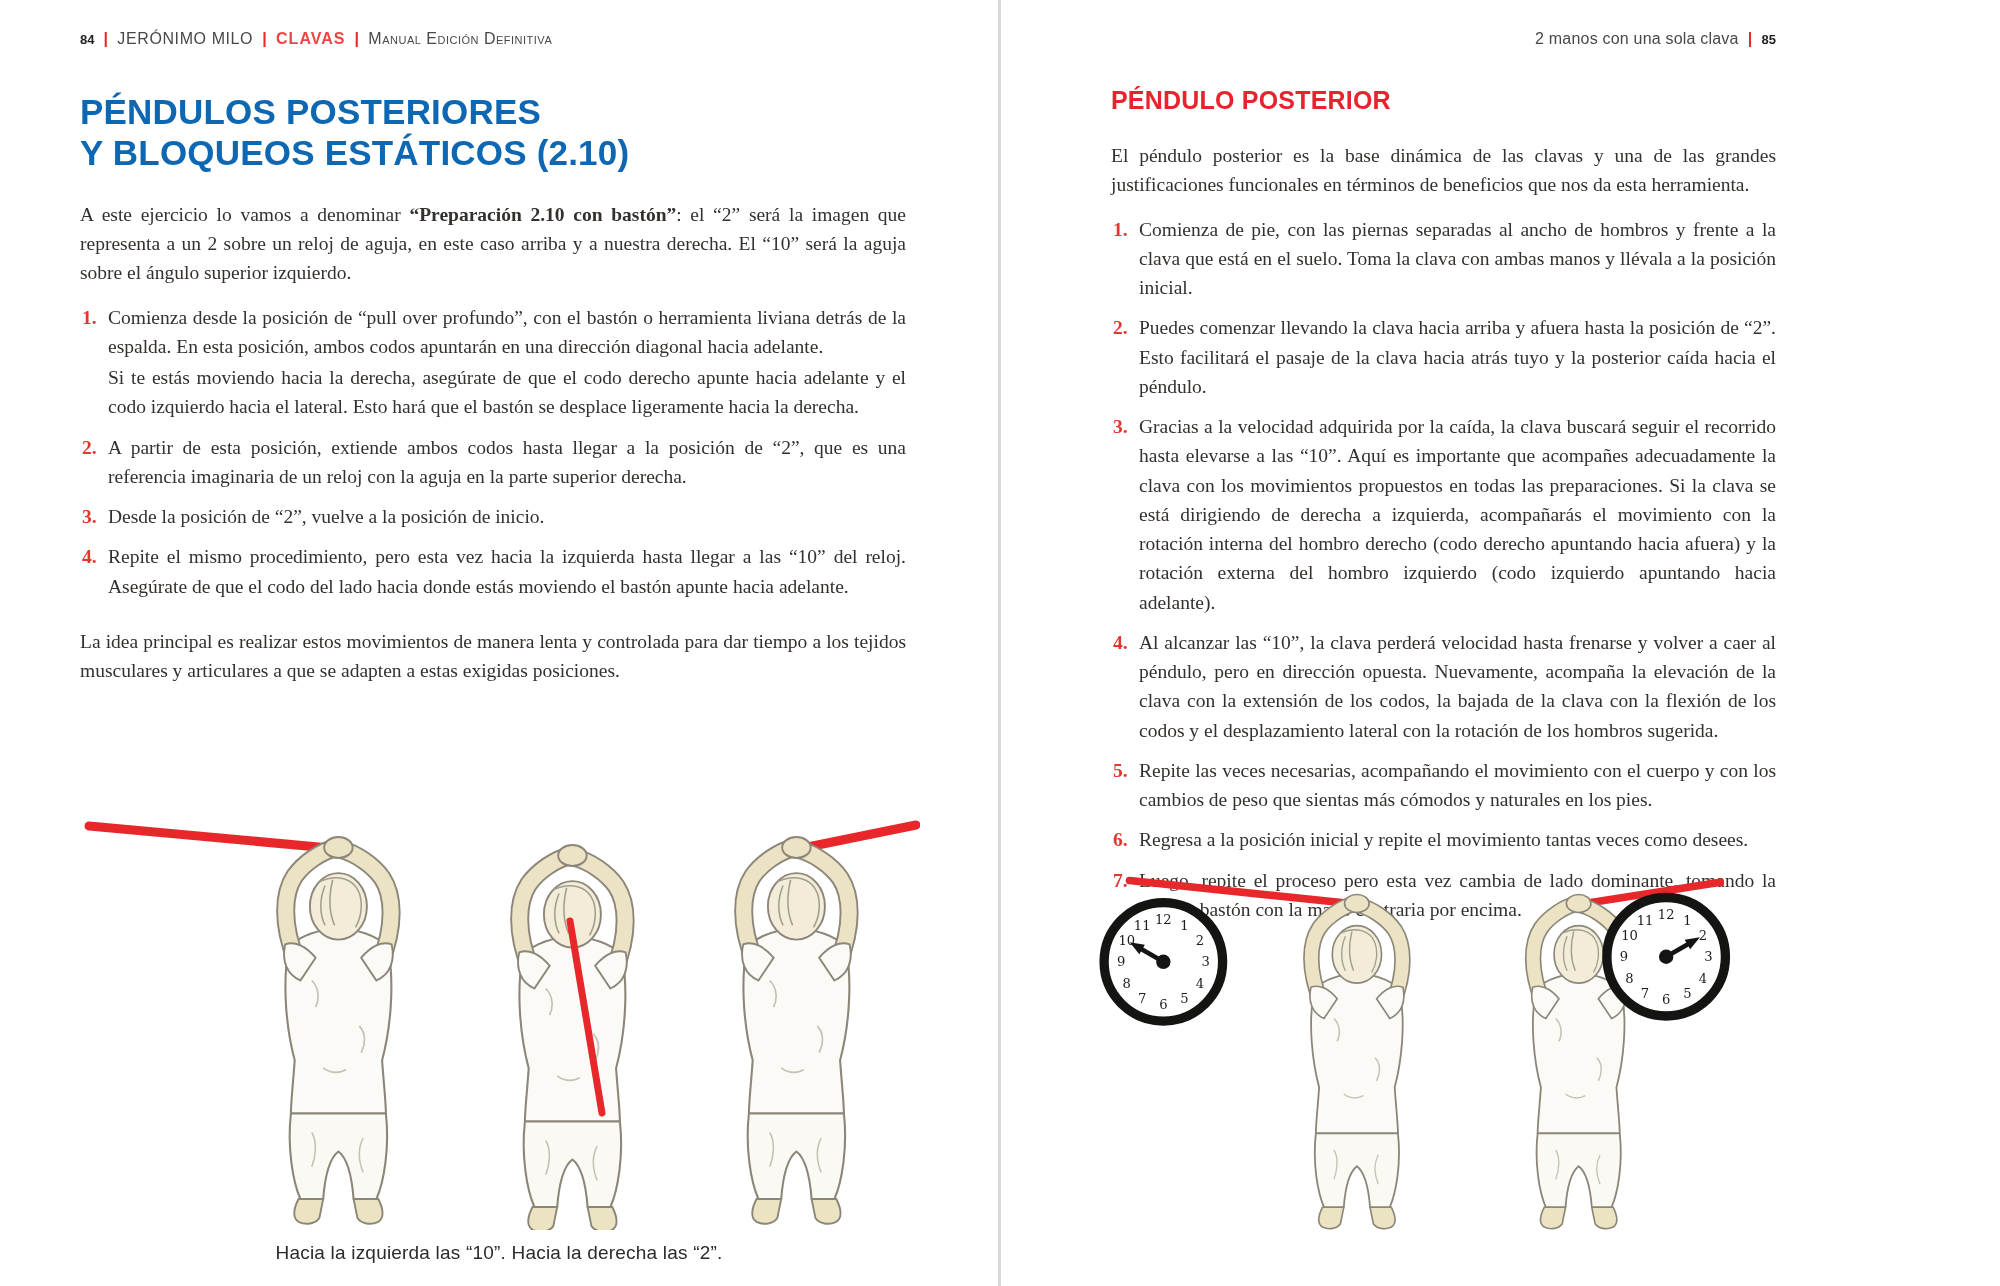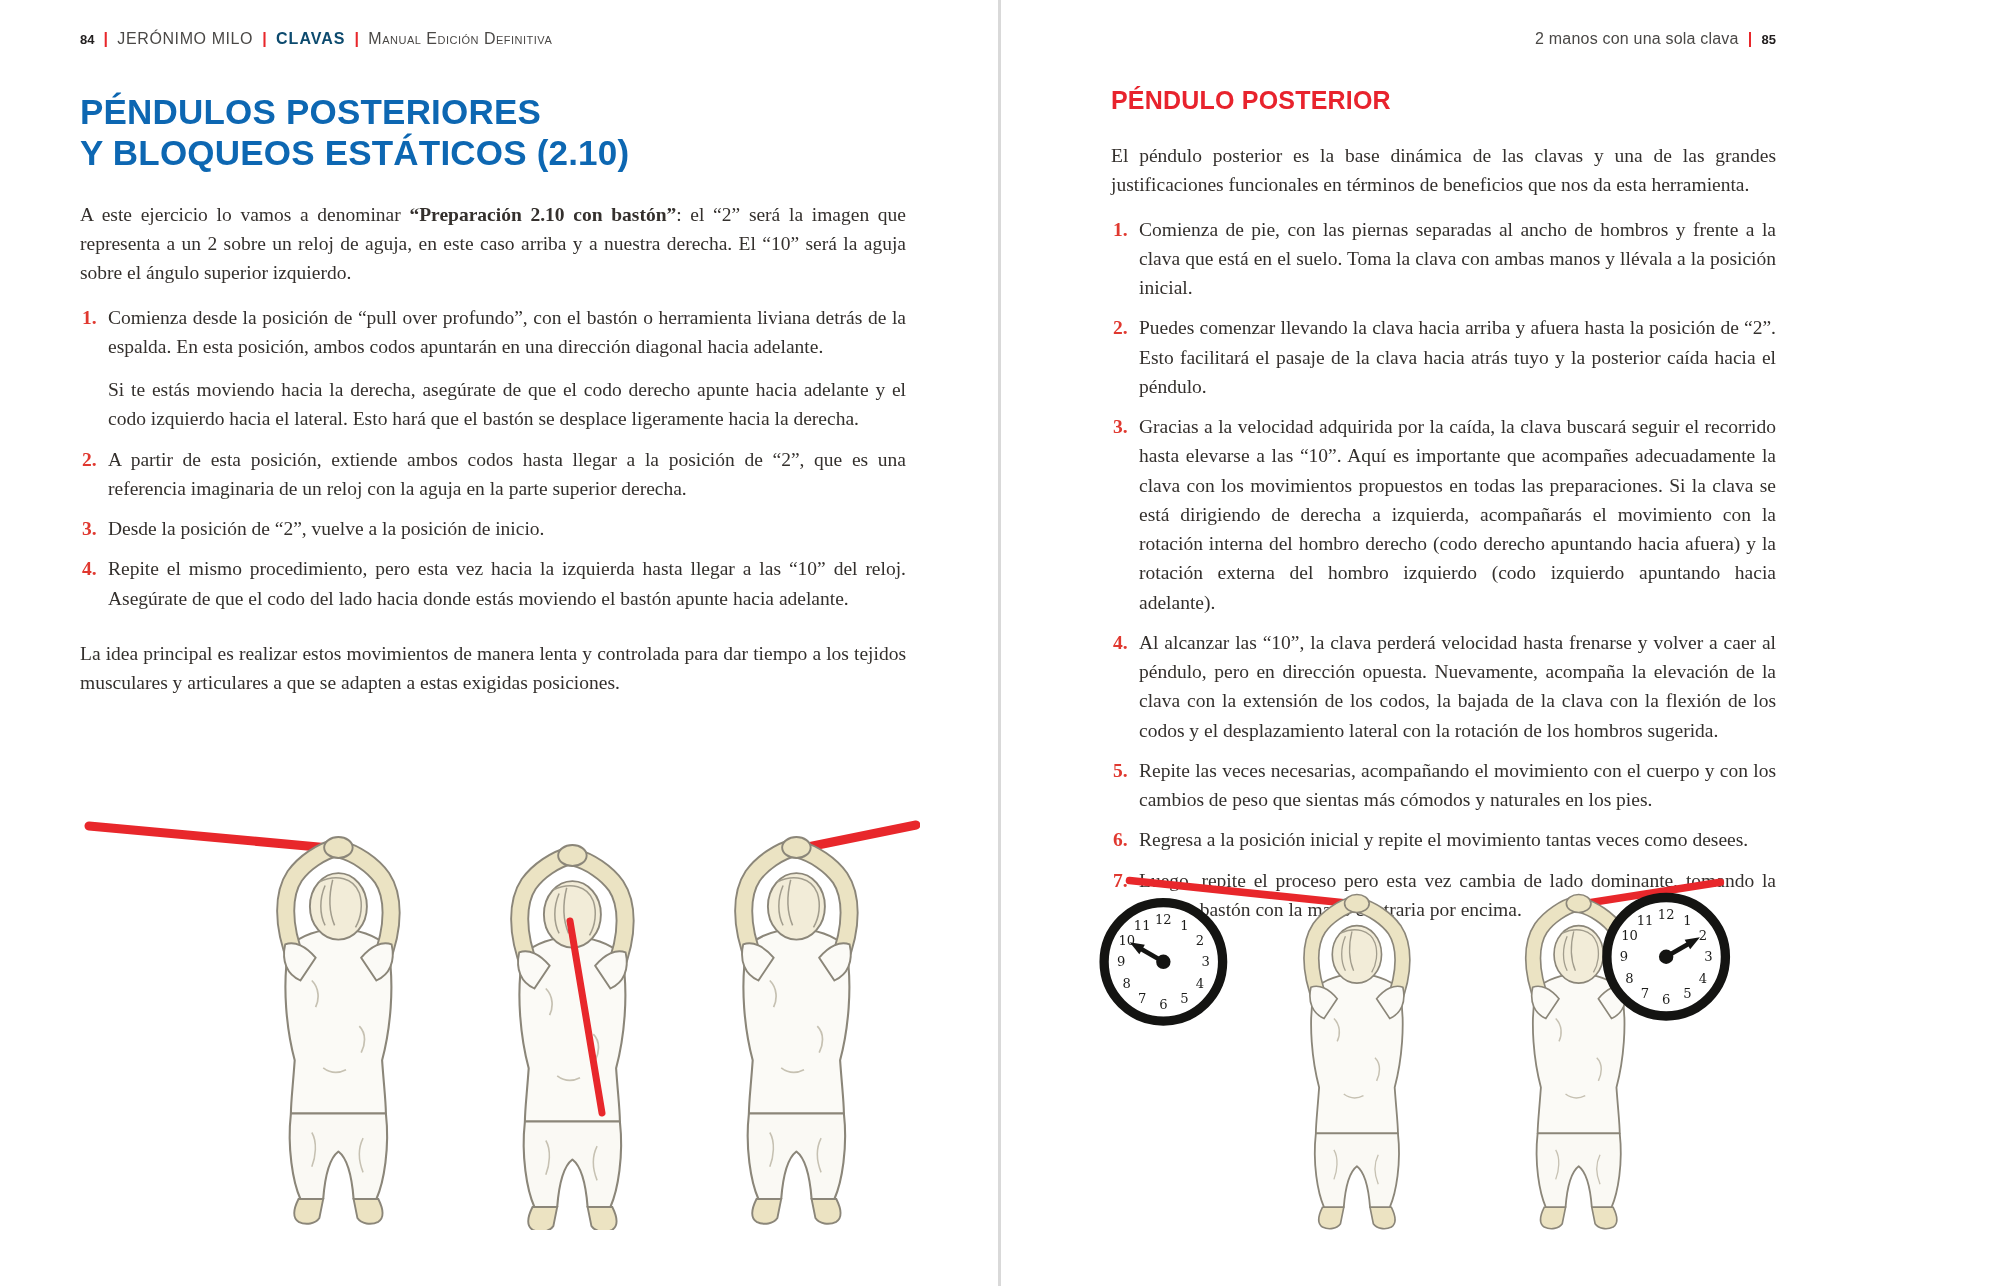--- a/index.html
+++ b/index.html
@@ -9,37 +9,37 @@
   .page{position:absolute;top:0;height:100%;box-sizing:border-box;}
   .page-left{left:0;width:998px;padding:30px 92px 0 80px;}
   .page-right{left:1001px;width:849px;padding:30px 74px 0 110px;}
 
   .running-head{font-family:"Liberation Sans",sans-serif;font-size:16px;color:#4a4846;
                 display:flex;gap:9px;align-items:baseline;letter-spacing:.4px;white-space:nowrap;}
   .running-head.right{justify-content:flex-end;}
   .rh-page{font-size:13px;font-weight:bold;color:#232020;letter-spacing:0;}
   .rh-sep{color:#e8272b;font-weight:bold;}
   .rh-author{letter-spacing:.6px;}
-  .rh-brand{color:#0c4a6e;font-weight:bold;letter-spacing:1px;}
+  .rh-brand{color:#ef4444;font-weight:bold;letter-spacing:1px;}
   .rh-edition{font-variant:small-caps;letter-spacing:.5px;}
   .rh-section{letter-spacing:.2px;}
 
   h1.main-title{margin:44px 0 0;font-family:"Liberation Sans",sans-serif;font-weight:800;
                 font-size:35px;line-height:1.17;color:#0d67b2;letter-spacing:.2px;}
   .red-heading{margin:28px 0 0;font-family:"Liberation Sans",sans-serif;font-weight:800;
                font-size:25px;color:#e8232d;letter-spacing:.2px;}
   .page-right .red-heading{margin-top:38px;}
 
   .bodytext{font-size:19.5px;line-height:1.5;text-align:justify;}
   p.para{margin:26px 0 0;}
   .num-list{margin-top:15px;}
   .num-item{position:relative;padding-left:28px;margin-bottom:11px;}
   .num-item .num{position:absolute;left:2px;top:0;color:#e0382f;font-weight:bold;}
   .num-item p{margin:0;}
-  .num-item p + p{margin-top:14px;}
+  .num-item p + p{margin-top:2px;}
   .closing{margin-top:2px;}
 
   .figure-area{position:absolute;}
   .figure-area-left{left:84px;right:78px;bottom:56px;height:415px;}
   .figure-area-right{left:10px;right:12px;bottom:4px;height:455px;}
   .figure-area svg{width:100%;height:100%;display:block;}
   .caption{position:absolute;left:0;right:0;bottom:22px;text-align:center;
            font-family:"Liberation Sans",sans-serif;font-size:19px;color:#2b2b2b;letter-spacing:.2px;}
   .defs-holder{position:absolute;width:0;height:0;overflow:hidden;}
 </style>
@@ -119,20 +119,21 @@
         <use href="#person" transform="translate(148,4) scale(0.95)"></use>
 
         <use href="#person" transform="translate(382,12) scale(0.95)"></use>
         <line x1="486" y1="106" x2="518" y2="298" stroke="#e8272b" stroke-width="7" stroke-linecap="round"></line>
 
         <line x1="714" y1="34" x2="832" y2="10" stroke="#e8272b" stroke-width="9" stroke-linecap="round"></line>
         <use href="#person" transform="translate(606,4) scale(0.95)"></use>
       </svg>
     </div>
 
+    <div class="caption">Hacia la izquierda las “10”. Hacia la derecha las “2”.</div>
   </div>
 
   <div class="divider"></div>
 
   <div class="page page-right">
 
     <div class="running-head right">
       <span class="rh-section">2 manos con una sola clava</span>
       <span class="rh-sep">|</span>
       <span class="rh-page">85</span>

